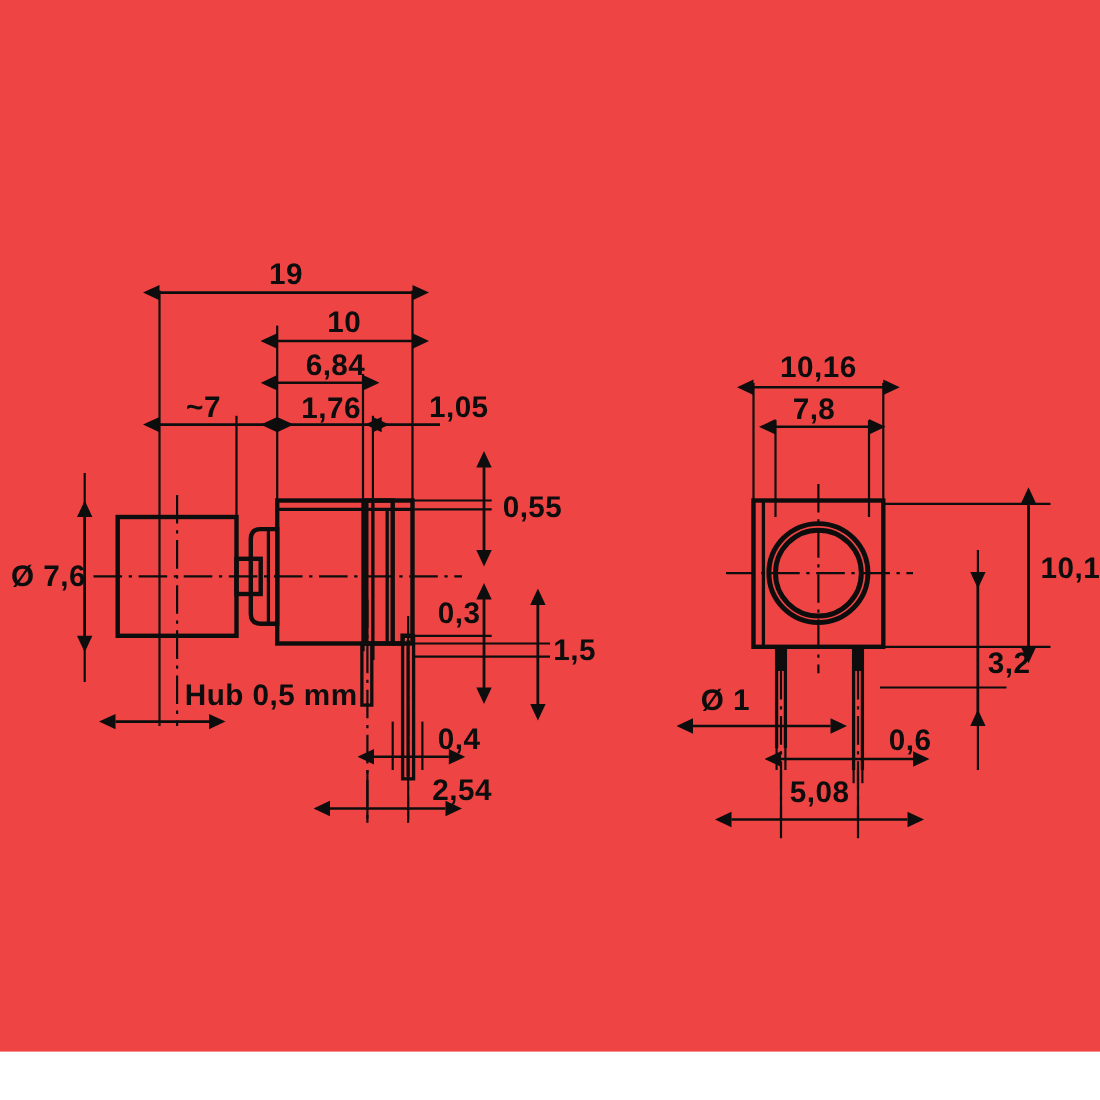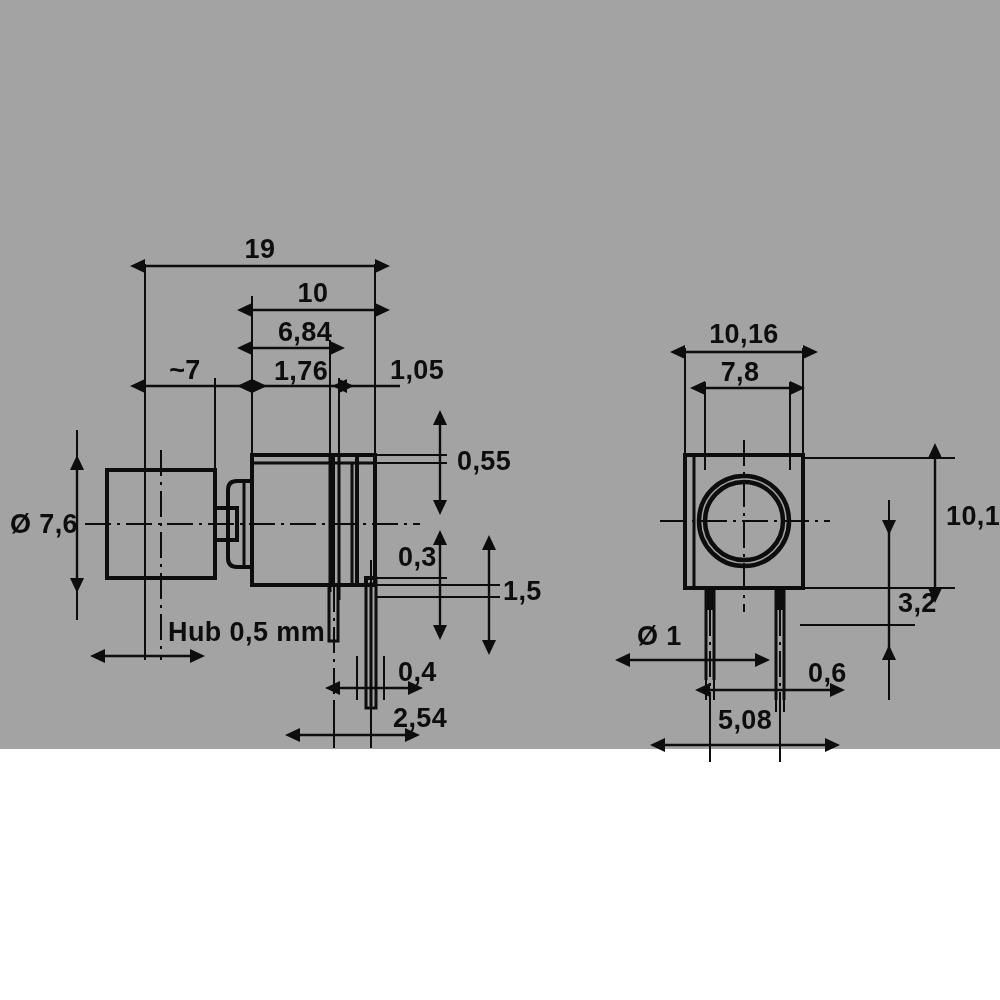--- a/index.html
+++ b/index.html
@@ -2,21 +2,21 @@
 <html><head>
 <meta charset="utf-8">
 <title>Technical Drawing</title>
 <style>
   html,body{margin:0;padding:0;background:#ffffff;}
   body{
     width:1000px;height:1000px;overflow:hidden;
     font-family:"Liberation Sans", sans-serif;
     color:#111;
   }
-  #sheet{position:relative;width:1000px;height:749px;background:#a3a3a3;}
+  #sheet{position:relative;width:1000px;height:956px;background:#ef4444;}
   svg#drawing{display:block;width:1000px;height:1000px;}
   .dimtext{
     font-family:"Liberation Sans", sans-serif;
     font-weight:700;
     fill:#0d0d0d;
     font-size:27px;
     letter-spacing:0.4px;
   }
   .outline{fill:none;stroke:#0d0d0d;stroke-width:4;stroke-linejoin:miter;}
   .outline-thin{fill:none;stroke:#0d0d0d;stroke-width:3;}

